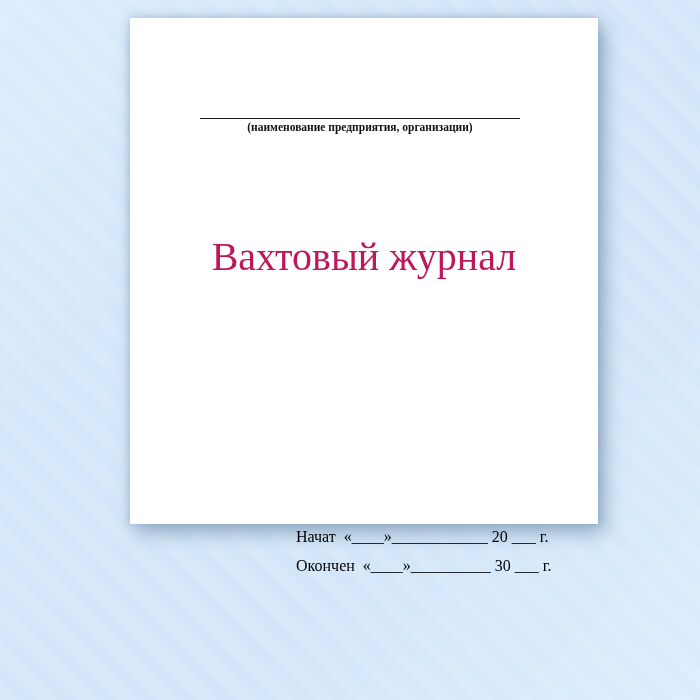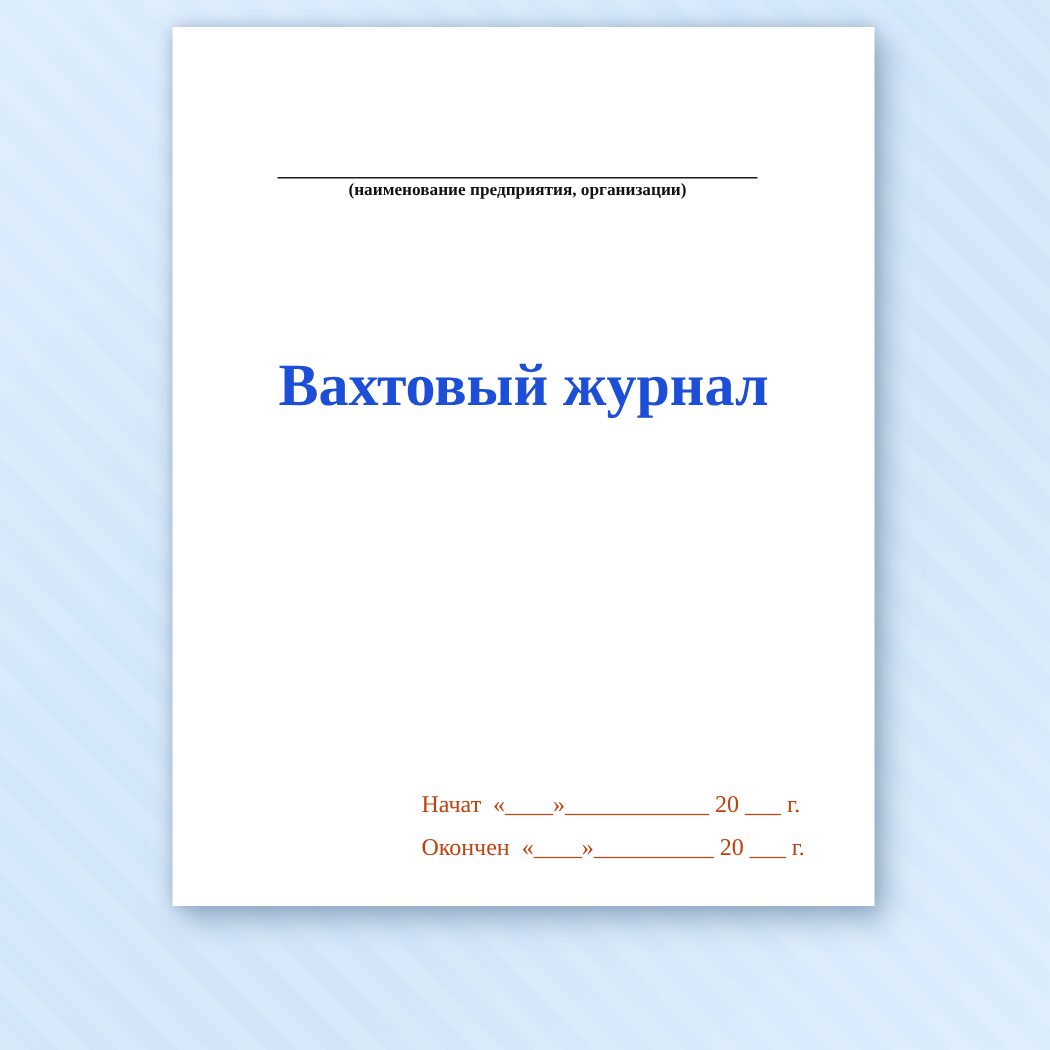--- a/index.html
+++ b/index.html
@@ -23,24 +23,24 @@
     position: absolute;
     inset: 0;
     background: repeating-linear-gradient(45deg,
       rgba(255,255,255,0.10) 0px,
       rgba(255,255,255,0.10) 14px,
       rgba(255,255,255,0.0) 14px,
       rgba(255,255,255,0.0) 28px);
   }
   .paper {
     position: absolute;
-    left: 115px;
+    left: 130px;
     top: 18px;
     width: 468px;
-    height: 586px;
+    height: 506px;
     background: #ffffff;
     box-shadow: 0 0 9px rgba(125,150,180,0.55),
                 7px 9px 18px rgba(110,140,170,0.60);
   }
   .company-line {
     position: absolute;
     left: 70px;
     top: 100px;
     width: 320px;
     border-top: 1.5px solid #1c1c1c;
@@ -58,30 +58,30 @@
     white-space: nowrap;
   }
   .doc-title {
     position: absolute;
     left: 0;
     top: 218px;
     width: 100%;
     text-align: center;
     font-size: 40px;
     line-height: 42px;
-    font-weight: bold;
-    color: #1d4ed8;
+    font-weight: normal;
+    color: #be185d;
   }
   .footer-block {
     position: absolute;
     left: 166px;
     top: 504px;
     font-size: 16px;
     line-height: 29px;
-    color: #c2410c;
+    color: #000000;
   }
   .footer-block .fill-line {
     white-space: pre;
   }
 </style>
 </head>
 <body>
 
 <div class="backdrop"></div>
 
@@ -90,16 +90,16 @@
   <div class="company-line"></div>
 
   <div class="company-caption">(наименование предприятия, организации)</div>
 
   <div class="doc-title">
     <div>Вахтовый журнал</div>
   </div>
 
   <div class="footer-block">
     <div class="fill-line">Начат  «____»____________ 20 ___ г.</div>
-    <div class="fill-line">Окончен  «____»__________ 20 ___ г.</div>
+    <div class="fill-line">Окончен  «____»__________ 30 ___ г.</div>
   </div>
 
 </div>
 
 </body></html>

